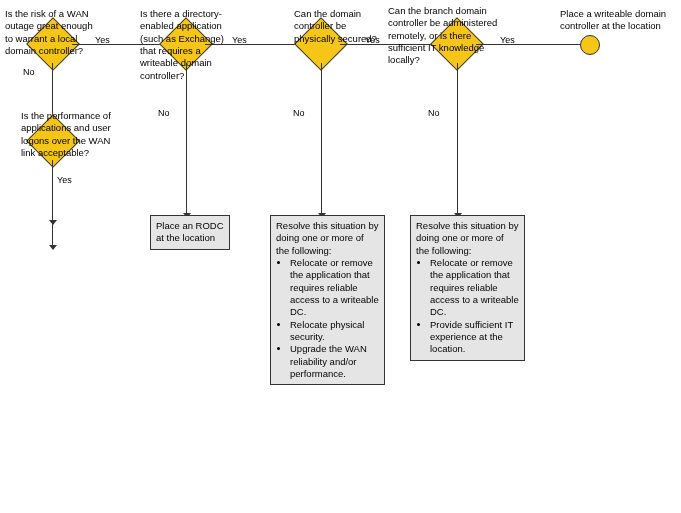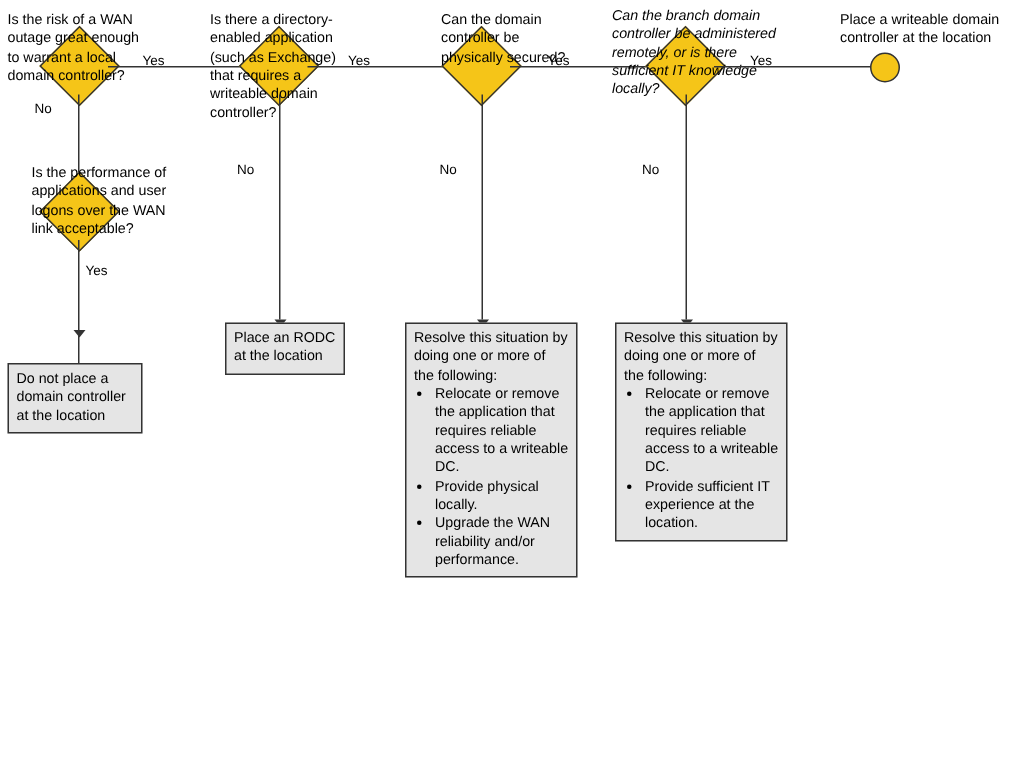--- a/index.html
+++ b/index.html
@@ -112,23 +112,20 @@
   <div class="diamond" style="left:34px; top:122px;"></div>
   <div class="node-text" style="left:21px; top:110px; width:90px;">
     Is the performance of applications and user logons over the WAN link acceptable?
   </div>
 
   <div class="line-v arrow-down" style="left:52px; top:160px; height:60px;"></div>
   <div class="conn-label" style="left:57px; top:175px;">Yes</div>
 
   <div class="line-v arrow-down" style="left:52px; top:220px; height:25px;"></div>
 
-  <div class="box" style="left:5px; top:242px; width:90px;">
-    Do not place a domain controller at the location
-  </div>
 
   <div class="diamond" style="left:167px; top:25px;"></div>
   <div class="node-text" style="left:140px; top:8px; width:95px;">
     Is there a directory-enabled application (such as Exchange) that requires a writeable domain controller?
   </div>
 
   <div class="line-h arrow-right" style="left:205px; top:44px; width:97px;"></div>
   <div class="conn-label" style="left:232px; top:35px;">Yes</div>
 
   <div class="line-v arrow-down" style="left:186px; top:63px; height:150px;"></div>
@@ -146,27 +143,27 @@
   <div class="line-h arrow-right" style="left:340px; top:44px; width:97px;"></div>
   <div class="conn-label" style="left:365px; top:35px;">Yes</div>
 
   <div class="line-v arrow-down" style="left:321px; top:63px; height:150px;"></div>
   <div class="conn-label" style="left:293px; top:108px;">No</div>
 
   <div class="box" style="left:270px; top:215px; width:115px;">
     <div>Resolve this situation by doing one or more of the following:</div>
     <ul class="blist">
       <li>Relocate or remove the application that requires reliable access to a writeable DC.</li>
-      <li>Provide physical locally.</li>
+      <li>Relocate physical security.</li>
       <li>Upgrade the WAN reliability and/or performance.</li>
     </ul>
   </div>
 
   <div class="diamond" style="left:438px; top:25px;"></div>
-  <div class="node-text" style="left:408px; top:5px; width:110px;font-style:italic;">
+  <div class="node-text" style="left:388px; top:5px; width:110px;">
     Can the branch domain controller be administered remotely, or is there sufficient IT knowledge locally?
   </div>
 
   <div class="line-h arrow-right" style="left:476px; top:44px; width:105px;"></div>
   <div class="conn-label" style="left:500px; top:35px;">Yes</div>
 
   <div class="line-v arrow-down" style="left:457px; top:63px; height:150px;"></div>
   <div class="conn-label" style="left:428px; top:108px;">No</div>
 
   <div class="box" style="left:410px; top:215px; width:115px;">

